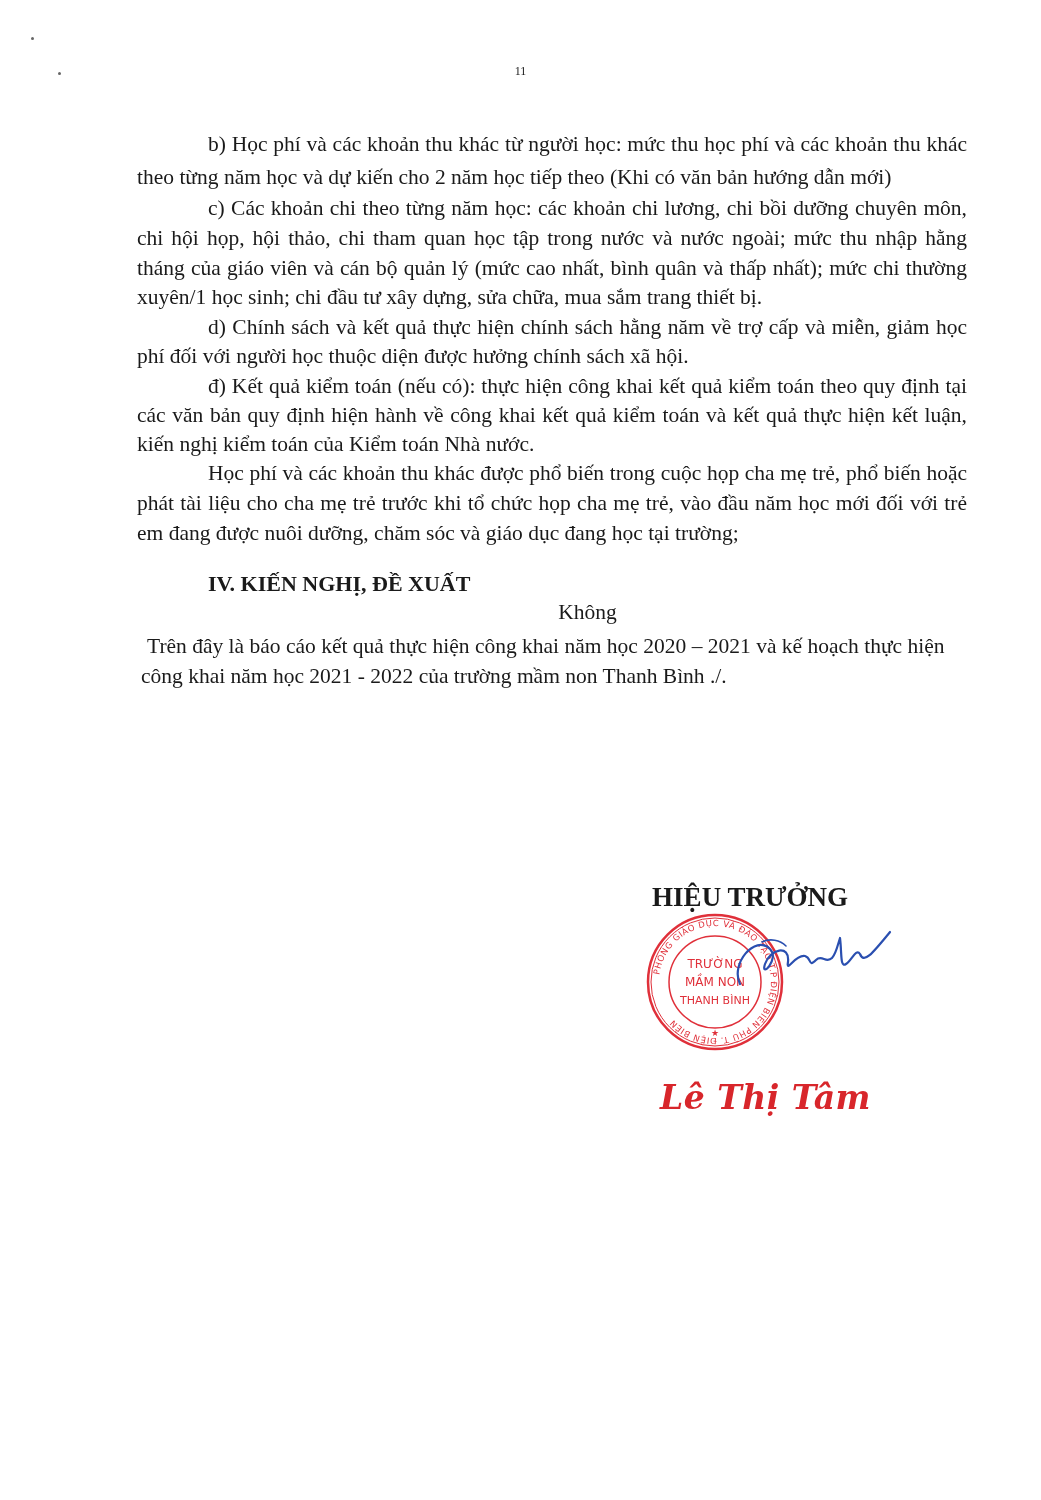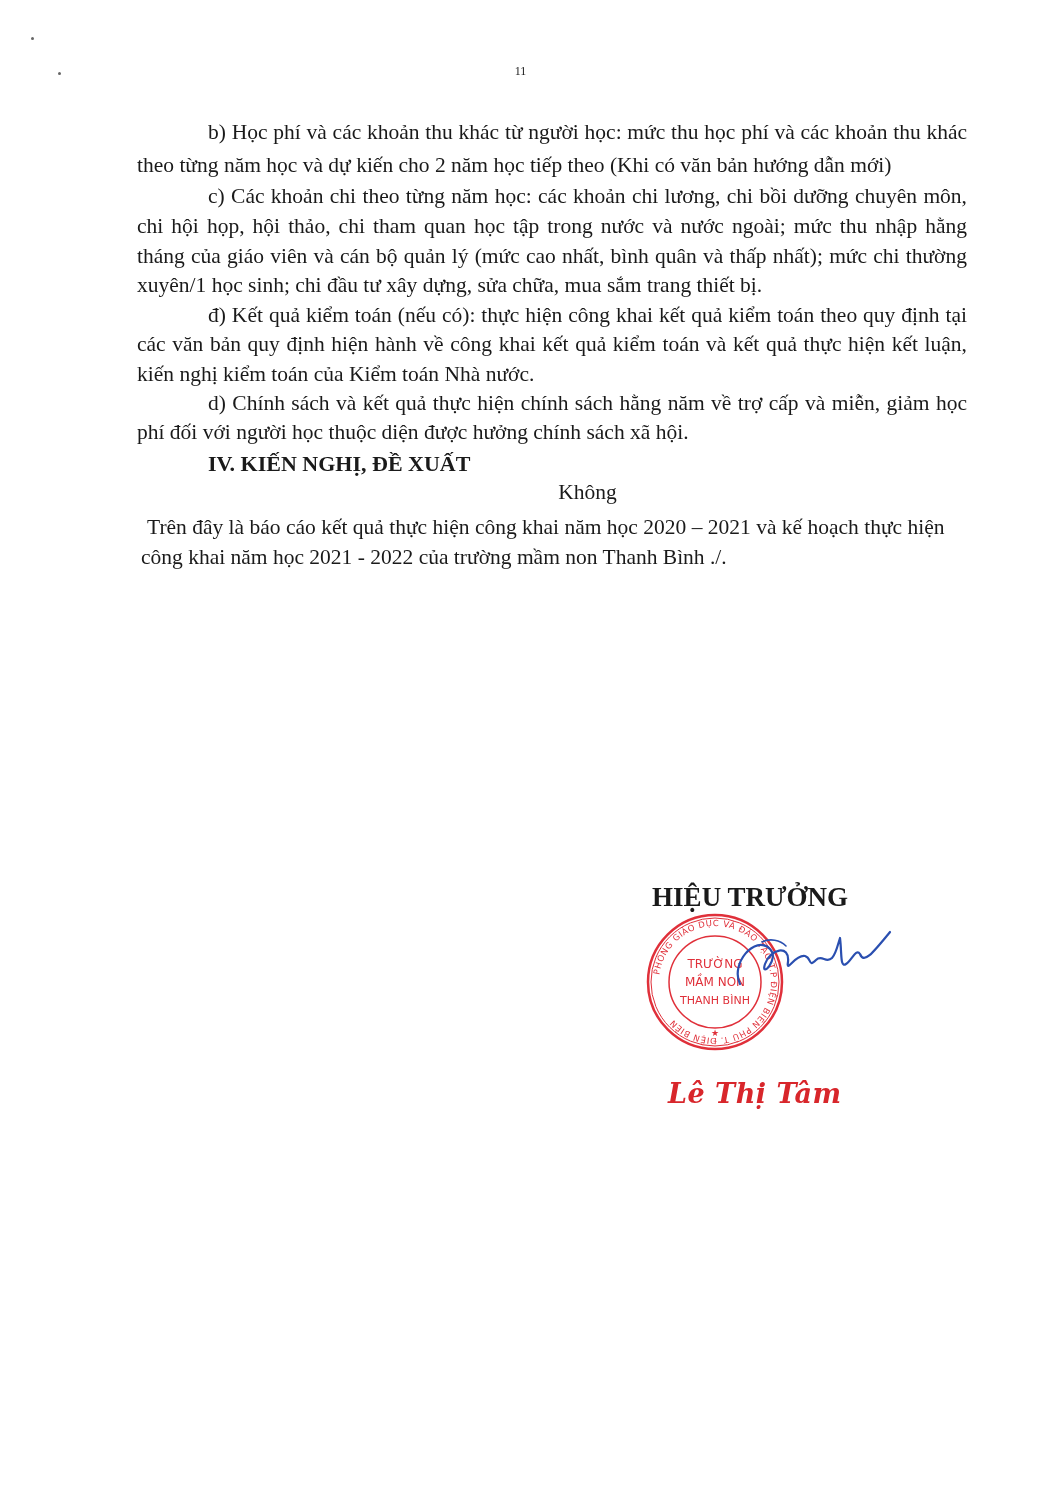--- a/index.html
+++ b/index.html
@@ -22,37 +22,37 @@
       position: absolute;
       top: 64px;
       left: 0; width: 1041px;
       text-align: center;
       font-size: 12px;
     }
     .body-text {
       position: absolute;
       left: 137px;
       width: 830px;
-      top: 116px;
+      top: 128px;
       font-size: 21.5px;
       line-height: 29.2px;
     }
     .para {
       margin: 0;
       text-align: justify;
       text-indent: 71px;
     }
     .para.tall-first { line-height: 33px; }
     .para.spaced { line-height: 29.8px; }
     .heading {
       margin: 0;
       font-weight: bold;
       text-indent: 71px;
     }
-    .heading.roman { font-size: 22px; margin-top: 2px; }
+    .heading.roman { font-size: 22px; margin-top: 20px; }
     .plain-indent { margin: 0; text-indent: 71px; text-align: center; }
     .closing {
       margin: 4px;
       text-indent: 6px;
       line-height: 30px;
     }
     .signature-block {
       position: absolute;
       left: 620px;
       top: 882px;
@@ -79,40 +79,40 @@
       width: 200px;
       height: 70px;
     }
     .signer-name {
       position: absolute;
       left: 40px;
       top: 196px;
       font-family: "DejaVu Serif", serif;
       font-style: italic;
       font-weight: bold;
-      font-size: 27px;
+      font-size: 33px;
       color: #d8262b;
       letter-spacing: 0.5px;
       white-space: nowrap;
-      margin-left: 8px;
     }
   </style>
 </head>
 <body>
 
 <div class="scan-mark" style="left:31px; top:37px;"></div>
 <div class="scan-mark" style="left:58px; top:72px;"></div>
 
 <div class="page-number">11</div>
 
 <div class="body-text">
   <p class="para tall-first">b) Học phí và các khoản thu khác từ người học: mức thu học phí và các khoản thu khác theo từng năm học và dự kiến cho 2 năm học tiếp theo (Khi có văn bản hướng dẫn mới)</p>
   <p class="para spaced">c) Các khoản chi theo từng năm học: các khoản chi lương, chi bồi dưỡng chuyên môn, chi hội họp, hội thảo, chi tham quan học tập trong nước và nước ngoài; mức thu nhập hằng tháng của giáo viên và cán bộ quản lý (mức cao nhất, bình quân và thấp nhất); mức chi thường xuyên/1 học sinh; chi đầu tư xây dựng, sửa chữa, mua sắm trang thiết bị.</p>
+  <p class="para">d) Chính sách và kết quả thực hiện chính sách hằng năm về trợ cấp và miễn, giảm học phí đối với người học thuộc diện được hưởng chính sách xã hội.</p>
   <p class="para">đ) Kết quả kiểm toán (nếu có): thực hiện công khai kết quả kiểm toán theo quy định tại các văn bản quy định hiện hành về công khai kết quả kiểm toán và kết quả thực hiện kết luận, kiến nghị kiểm toán của Kiểm toán Nhà nước.</p>
-  <p class="para">d) Chính sách và kết quả thực hiện chính sách hằng năm về trợ cấp và miễn, giảm học phí đối với người học thuộc diện được hưởng chính sách xã hội.</p>
+  <p class="para spaced">Học phí và các khoản thu khác được phổ biến trong cuộc họp cha mẹ trẻ, phổ biến hoặc phát tài liệu cho cha mẹ trẻ trước khi tổ chức họp cha mẹ trẻ, vào đầu năm học mới đối với trẻ em đang được nuôi dưỡng, chăm sóc và giáo dục đang học tại trường;</p>
   <p class="heading roman">IV. KIẾN NGHỊ, ĐỀ XUẤT</p>
   <p class="plain-indent">Không</p>
   <p class="closing">Trên đây là báo cáo kết quả thực hiện công khai năm học 2020 – 2021 và kế hoạch thực hiện công khai năm học 2021 - 2022 của trường mầm non Thanh Bình ./.</p>
 </div>
 
 <div class="signature-block">
   <div class="sig-title">HIỆU TRƯỞNG</div>
 
   <svg class="stamp" viewBox="0 0 140 140">
     <defs>

